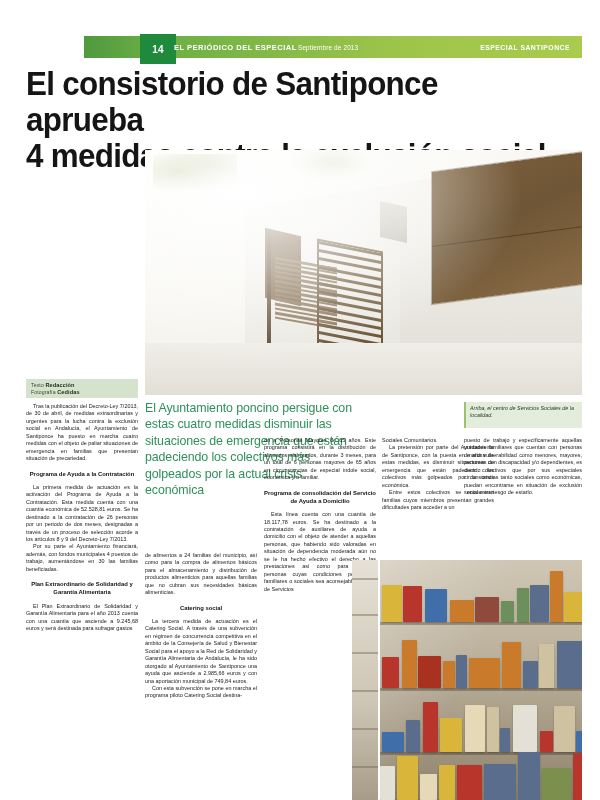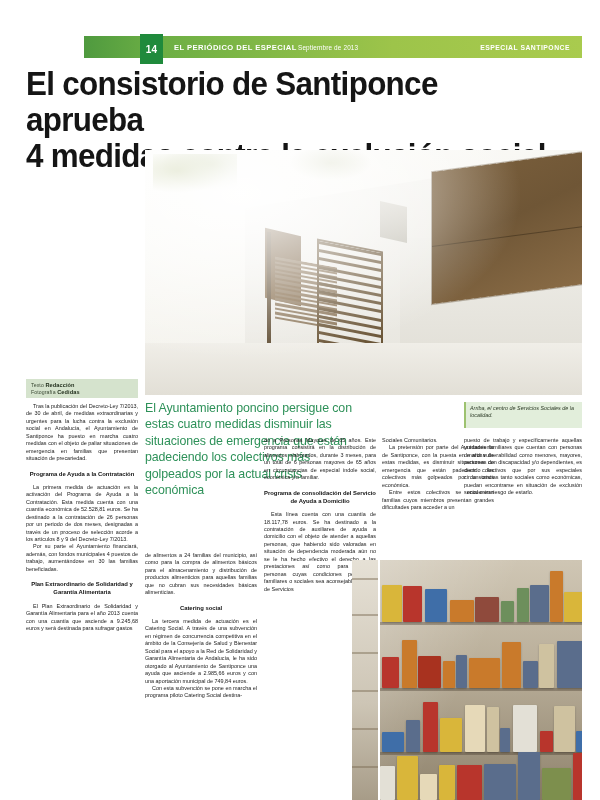--- a/index.html
+++ b/index.html
@@ -24,21 +24,21 @@
     display: flex; align-items: center;
   }
   .masthead-inner {
     position: relative;
     width: 100%; height: 100%;
     display: flex; align-items: center;
   }
   .pagenum {
     position: absolute;
     left: 56px; top: -2px;
-    width: 23px; height: 30px;
+    width: 36px; height: 30px;
     background: #1f8a3c;
     color: #ffffff;
     font-size: 10px; font-weight: bold;
     display: flex; align-items: center; justify-content: center;
     letter-spacing: .2px;
   }
   .paper-name {
     position: absolute;
     left: 90px;
     font-size: 7.6px; font-weight: bold;

